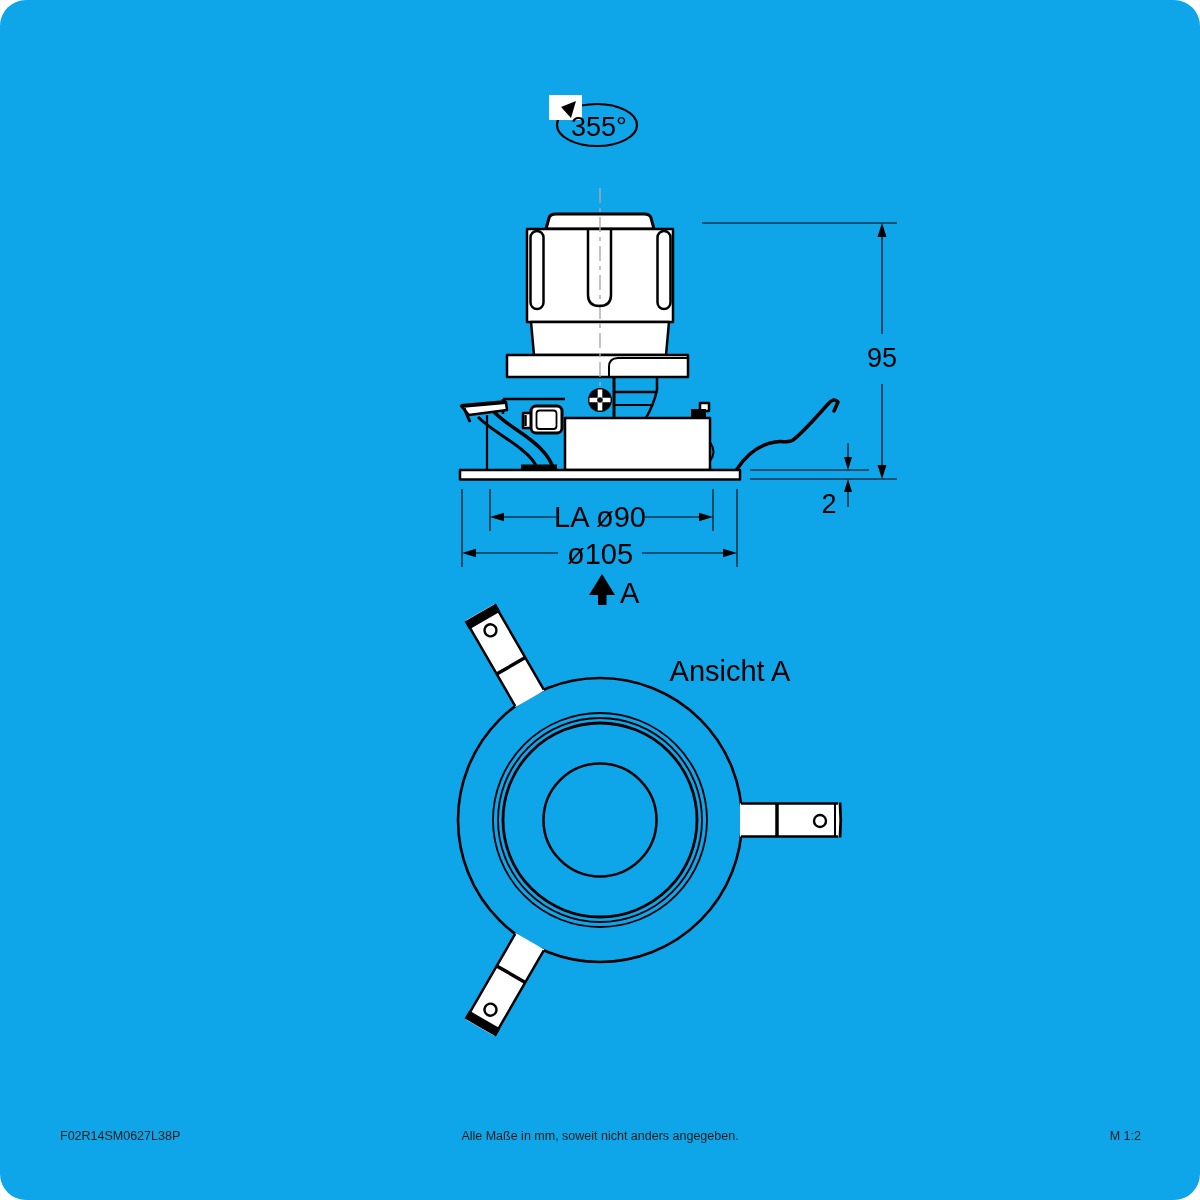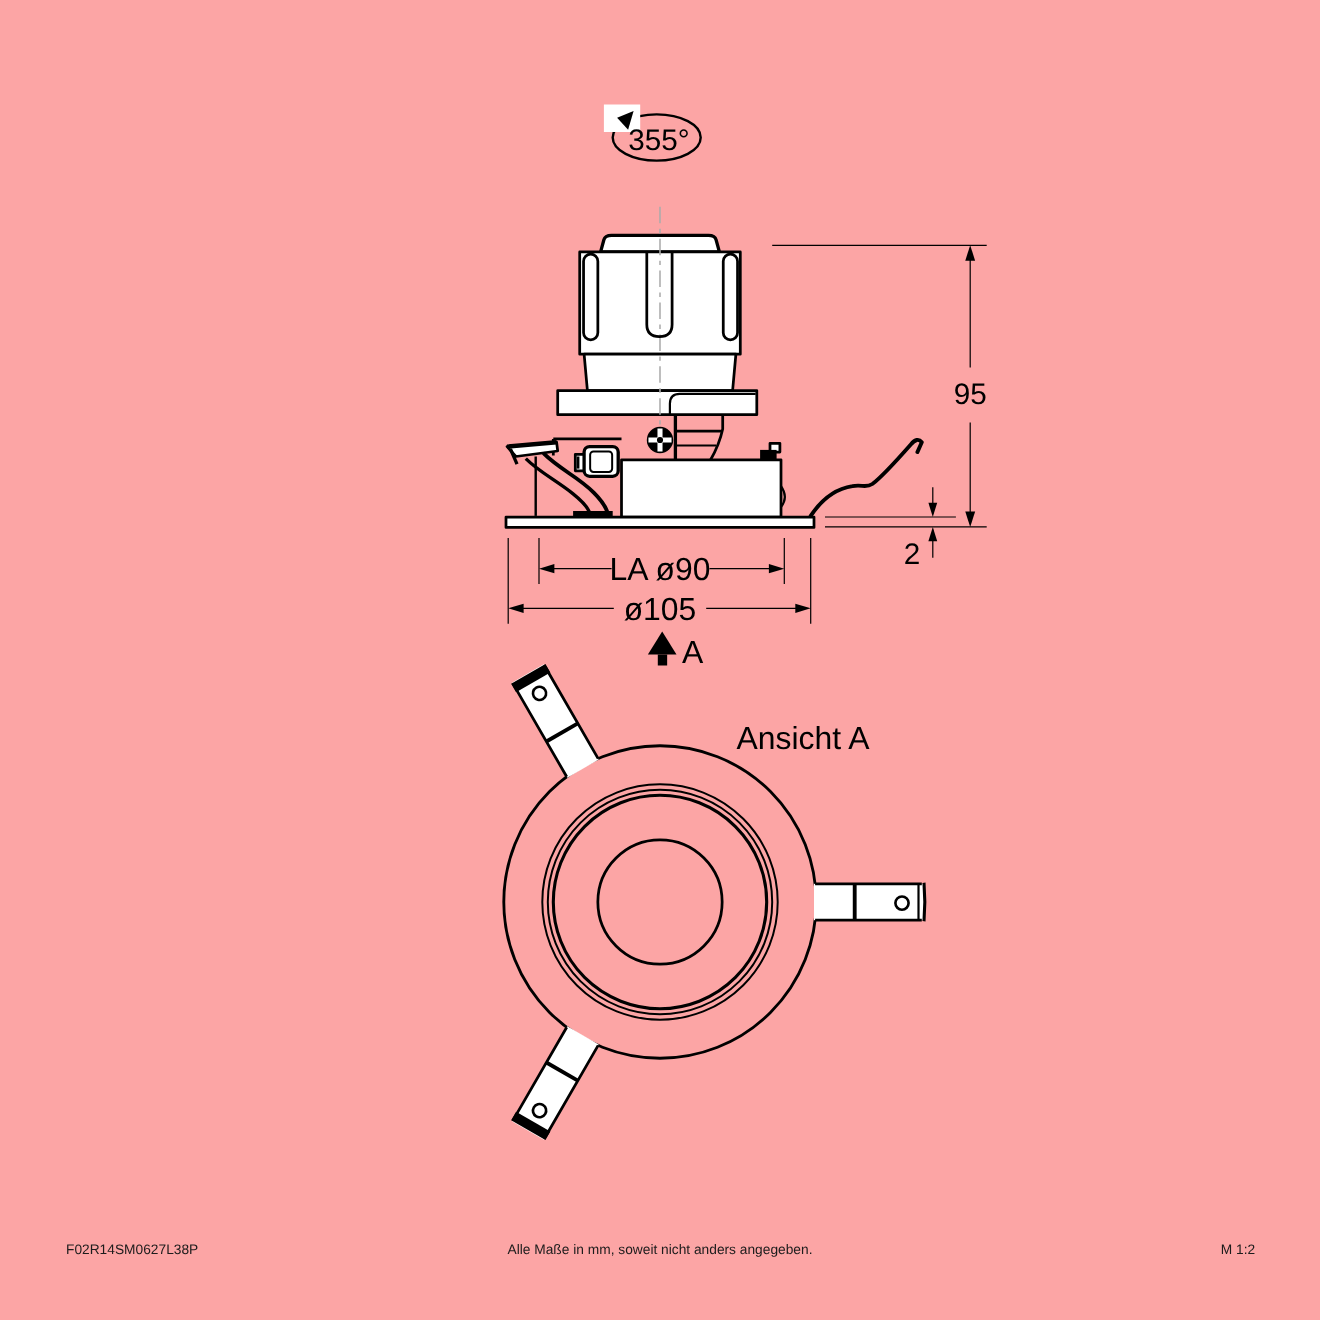--- a/index.html
+++ b/index.html
@@ -1,16 +1,16 @@
 <!DOCTYPE html>
 <html><head>
 <meta charset="utf-8">
 <style>
   html,body{margin:0;padding:0;background:#fff;}
-  .stage{position:relative;width:1200px;height:1200px;background:#fca5a5;overflow:hidden;}
+  .stage{position:relative;width:1200px;height:1200px;background:#0ea5e9;overflow:hidden;border-radius:26px;}
   svg{display:block;}
   
   .o   { fill:#fff;  stroke:#000; stroke-width:2.5; stroke-linejoin:round; }
   .o3  { fill:#fff;  stroke:#000; stroke-width:3;   stroke-linejoin:round; }
   .ln  { fill:none;  stroke:#000; stroke-width:2.5; stroke-linejoin:round; }
   .ln2 { fill:none;  stroke:#000; stroke-width:2;   stroke-linejoin:round; }
   .ln3 { fill:none;  stroke:#000; stroke-width:3;   stroke-linejoin:round; }
   .wire{ fill:none;  stroke:#000; stroke-width:3.5; stroke-linecap:round; stroke-linejoin:round; }
   .blk { fill:#000;  stroke:none; }
   .dim { fill:none;  stroke:#000; stroke-width:1.1; }

